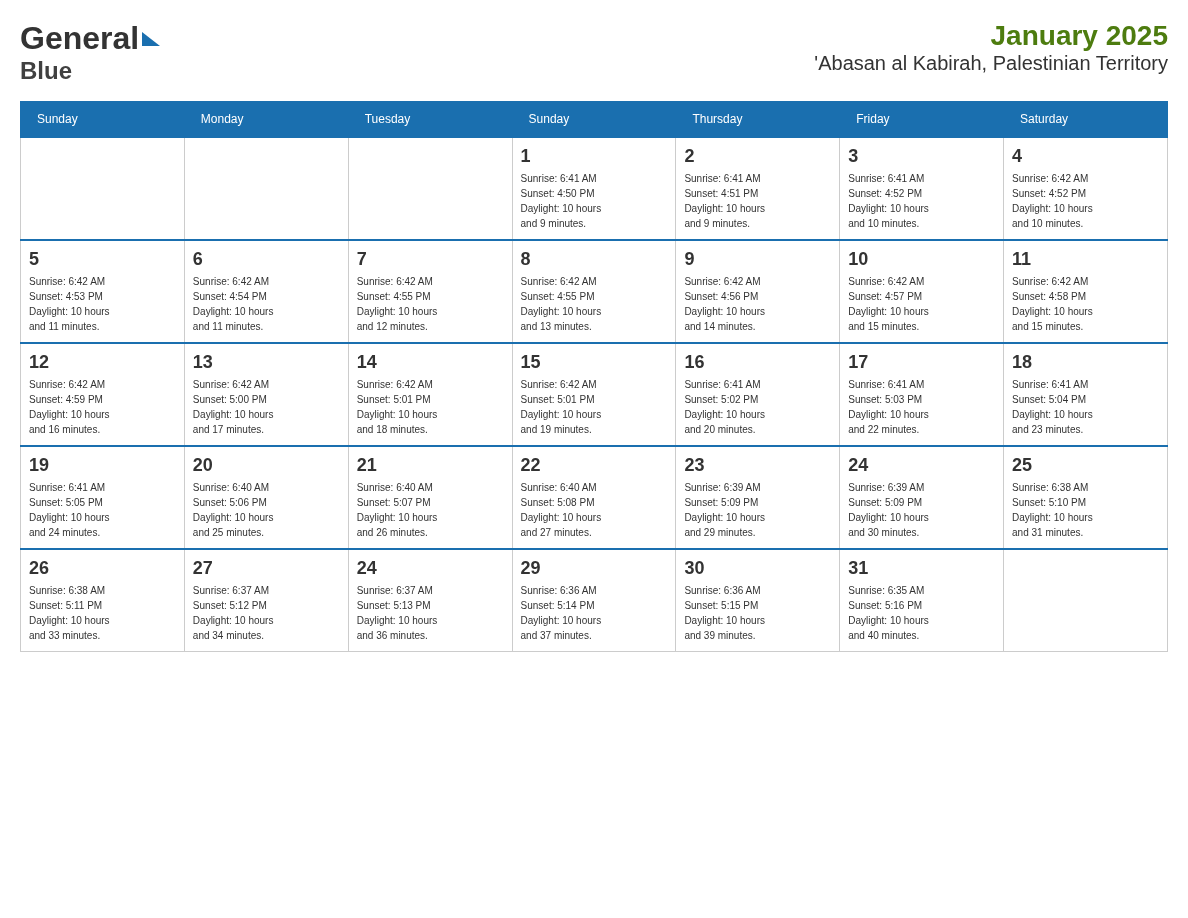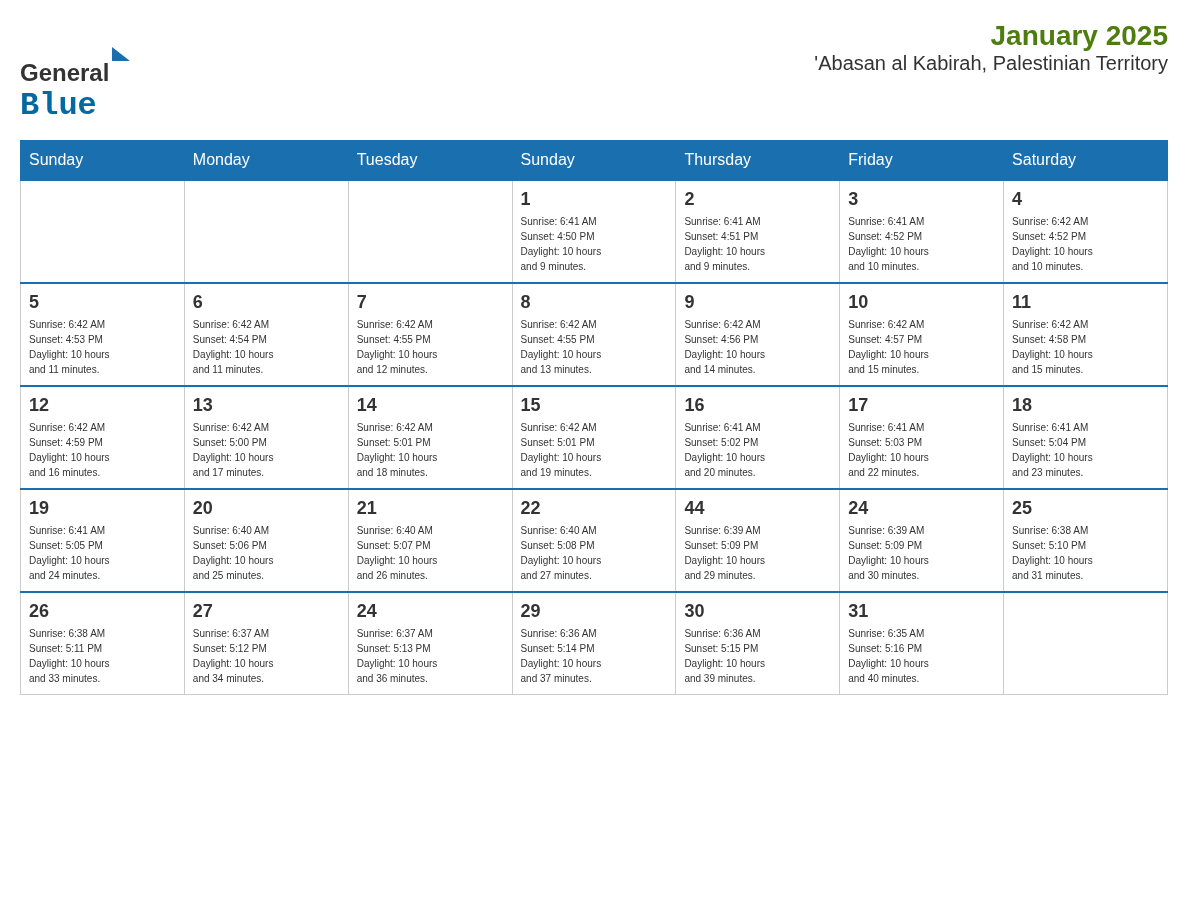--- a/index.html
+++ b/index.html
@@ -29,22 +29,22 @@
       font-weight: normal;
       color: #333;
     }
     .calendar {
       width: 100%;
       border-collapse: collapse;
     }
     .calendar thead tr th {
       background-color: #1a6faf;
       color: #fff;
-      padding: 10px 8px;
-      font-size: 16px;
+      padding: 10px 16px;
+      font-size: 12px;
       font-weight: normal;
       text-align: left;
       border: 1px solid #1a6faf;
     }
     .calendar tbody tr td {
       vertical-align: top;
       padding: 8px;
       border: 1px solid #ccc;
       border-top: 2px solid #1a6faf;
       width: calc(100% / 7);
@@ -68,41 +68,40 @@
     .logo-wrapper {
       display: flex;
       flex-direction: column;
       align-items: flex-start;
     }
     .logo-line1 {
       display: flex;
       align-items: center;
     }
     .logo-text-general {
-      font-size: 24px;
+      font-size: 32px;
       font-weight: bold;
       color: #333;
       font-family: Arial, sans-serif;
-      margin-top: 39px;
     }
     .logo-arrow {
       display: inline-block;
       width: 0;
       height: 0;
       border-style: solid;
       border-width: 14px 0 0 18px;
       border-color: transparent transparent transparent #1a6faf;
       margin-left: 3px;
       vertical-align: middle;
     }
     .logo-text-blue {
-      font-size: 32px;
+      font-size: 24px;
       font-weight: bold;
-      color: #0369a1;
-      font-family: Liberation Mono, monospace;
+      color: #404040;
+      font-family: Liberation Sans, sans-serif;
     }
   </style>
 </head>
 <body>
 
 <div class="header">
   <div class="logo-wrapper">
     <div class="logo-line1">
       <span class="logo-text-general">General</span>
       <span class="logo-arrow"></span>
@@ -288,21 +287,21 @@
 and 26 minutes.</div>
         </td>
         <td>
           <div class="day-number">22</div>
           <div class="day-info" style="white-space: pre-line;">Sunrise: 6:40 AM
 Sunset: 5:08 PM
 Daylight: 10 hours
 and 27 minutes.</div>
         </td>
         <td>
-          <div class="day-number">44</div>
+          <div class="day-number">23</div>
           <div class="day-info" style="white-space: pre-line;">Sunrise: 6:39 AM
 Sunset: 5:09 PM
 Daylight: 10 hours
 and 29 minutes.</div>
         </td>
         <td>
           <div class="day-number">24</div>
           <div class="day-info" style="white-space: pre-line;">Sunrise: 6:39 AM
 Sunset: 5:09 PM
 Daylight: 10 hours

